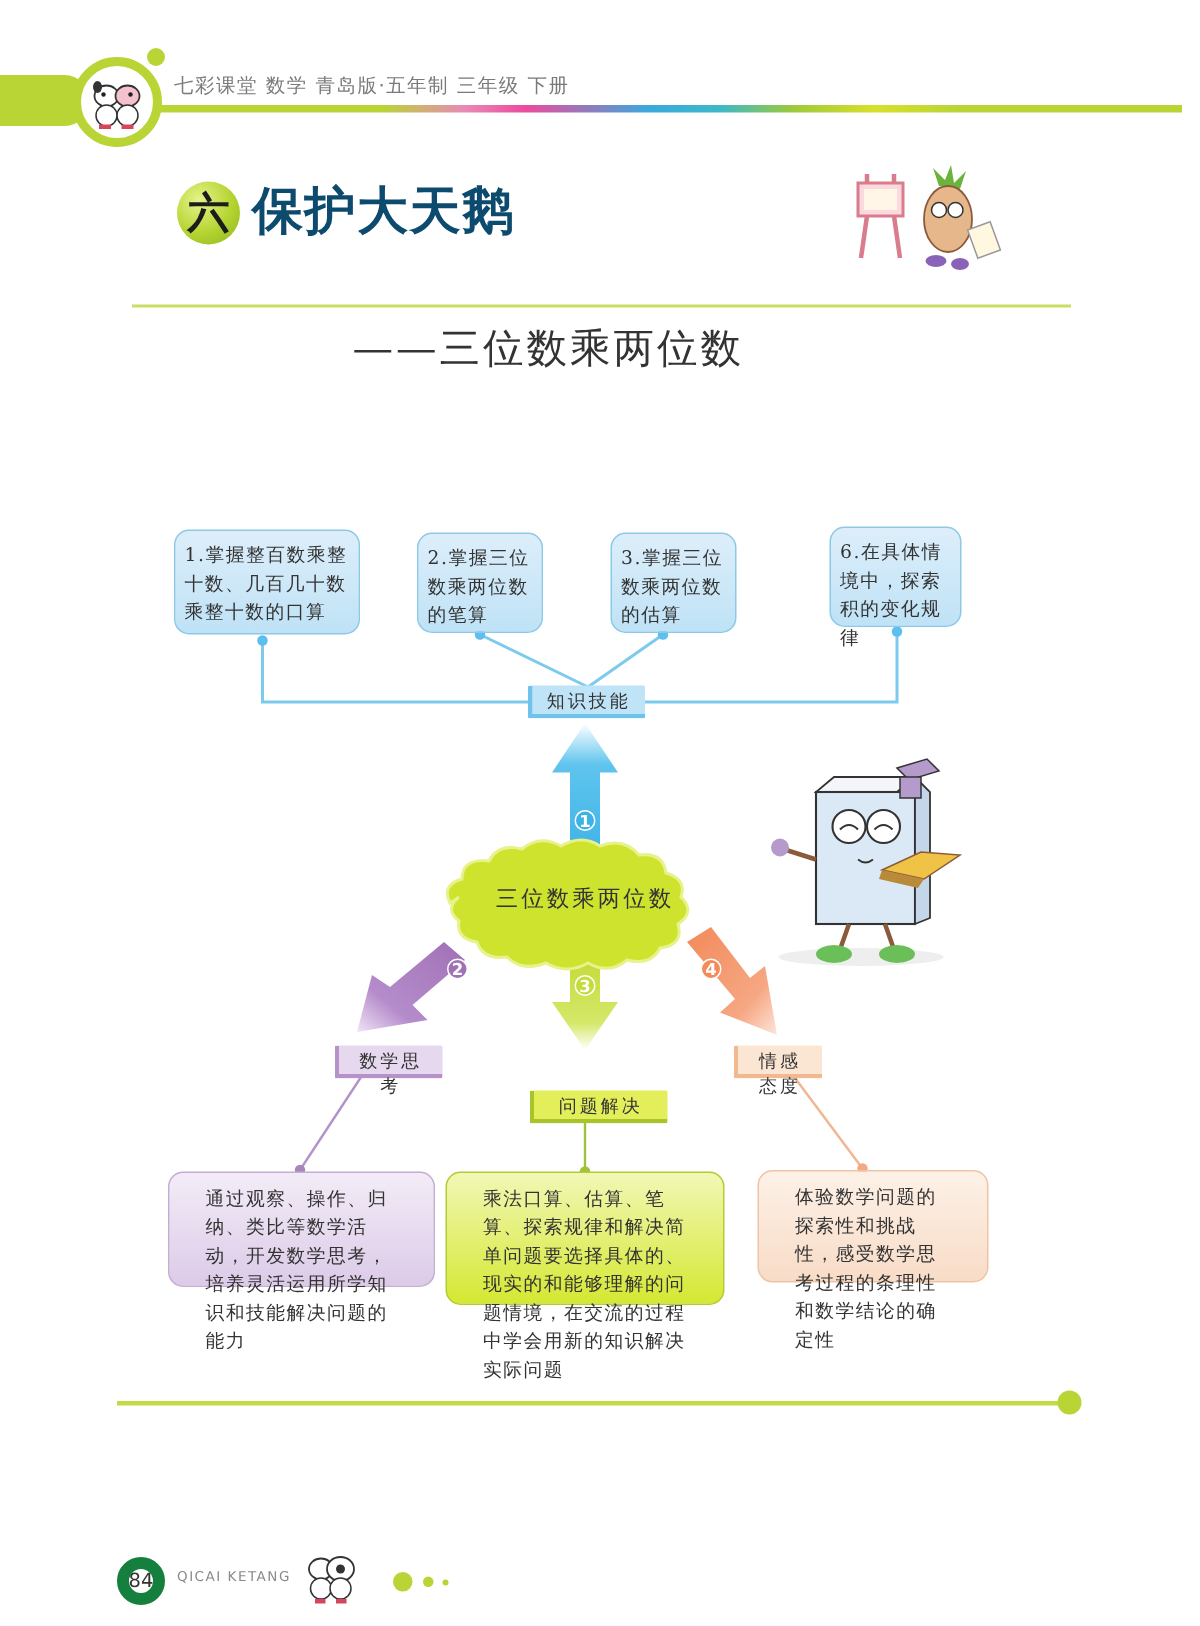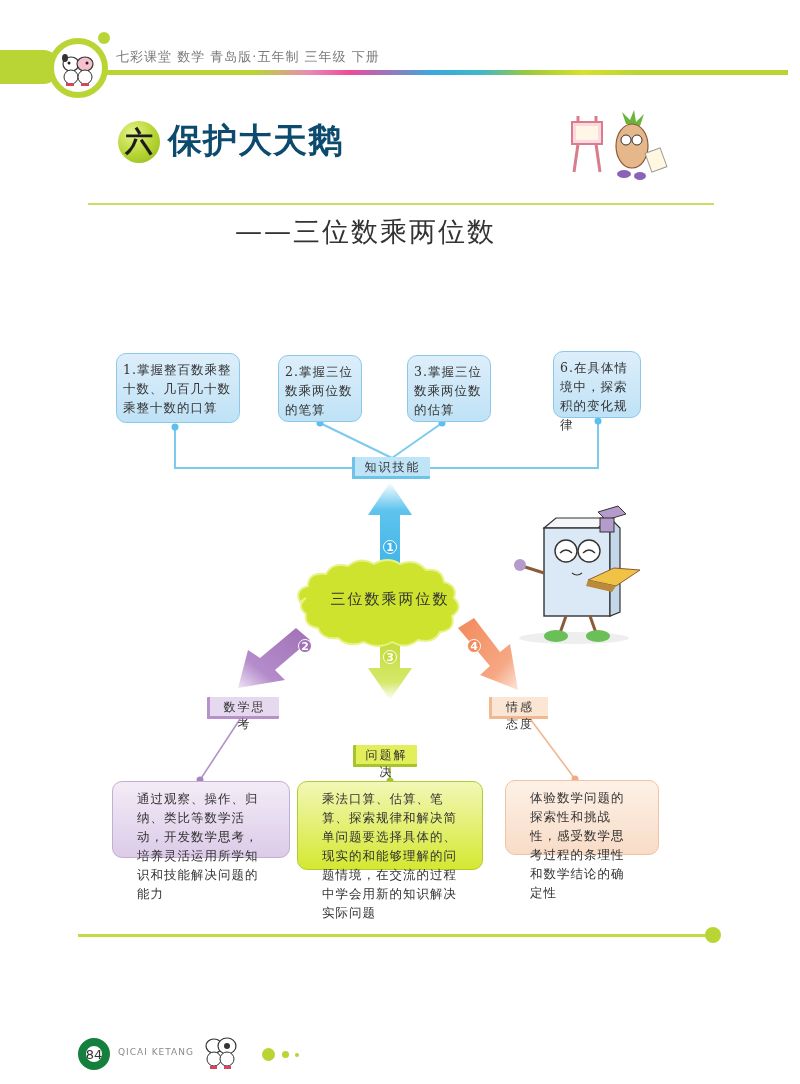--- a/index.html
+++ b/index.html
@@ -21,21 +21,21 @@
     display:flex; align-items:center; justify-content:center; font-family:"DejaVu Sans",sans-serif; font-weight:bold; font-size:28px; color:#1c1c1c; }
   .title-main { left:168px; top:118px; font-family:"DejaVu Sans","Liberation Sans",sans-serif; font-weight:bold; font-size:34px; color:#0c4a6e; letter-spacing:1px; }
   .title-sub { left:235px; top:170px; font-size:27px; color:#333; letter-spacing:2px;margin-top:44px; }
   .title-rule { left:88px; top:203px; width:626px; height:2px; background:#c7df63; }
 
   
   .kbox { background:linear-gradient(180deg,#ddeefa 0%,#bfe2f6 100%); border:1px solid #8cc9e8; border-radius:10px;
           font-size:12.5px; line-height:19px; color:#333; padding:6px 6px; box-sizing:border-box; letter-spacing:1px; }
   .tag { font-size:12px; letter-spacing:2px; padding:2px 8px; border-radius:1px; box-sizing:border-box; text-align:center; color:#333; }
   .tag-blue { background:#bfe3f7; border-bottom:3px solid #6fc2ea; border-left:3px solid #6fc2ea; }
-  .tag-purple { background:#e6d8ef; border-bottom:3px solid #b692c9; border-left:3px solid #b692c9; }
+  .tag-purple { background:#e6d8ef; border-bottom:3px solid #b692c9; border-left:3px solid #b692c9;margin-left:16px; }
   .tag-green { background:#e2ef5a; border-bottom:3px solid #a7c52a; border-left:3px solid #a7c52a; }
   .tag-orange { background:#fbe5d3; border-bottom:3px solid #f2b88f; border-left:3px solid #f2b88f; }
 
   .dbox { font-size:12.5px; line-height:19px; color:#333; padding:7px 24px; box-sizing:border-box; border-radius:10px; letter-spacing:1px; }
   .dbox-purple { background:linear-gradient(180deg,#f3ecf7 0%,#dccbe8 100%); border:1px solid #c3aed2; }
   .dbox-green { background:linear-gradient(180deg,#f2f7b5 0%,#d4e832 100%); border:1px solid #b4cc33; }
   .dbox-orange { background:linear-gradient(180deg,#fdf1e7 0%,#f8dcc7 100%); border:1px solid #efc3a4; }
 
   .center-label { left:300px; top:590px; width:180px; text-align:center; font-size:15px; color:#333; letter-spacing:2px; }
 
@@ -150,21 +150,21 @@
 
 <div class="abs center-label">三位数乘两位数</div>
 
 <div class="abs kbox" style="left:116px;top:353px;width:124px;height:70px">1.掌握整百数乘整十数、几百几十数乘整十数的口算</div>
 <div class="abs kbox" style="left:278px;top:355px;width:84px;height:67px">2.掌握三位数乘两位数的笔算</div>
 <div class="abs kbox" style="left:407px;top:355px;width:84px;height:67px">3.掌握三位数乘两位数的估算</div>
 <div class="abs kbox" style="left:553px;top:351px;width:88px;height:67px">6.在具体情境中，探索积的变化规律</div>
 
 <div class="abs tag tag-blue" style="left:352px;top:457px;width:78px;height:22px">知识技能</div>
 <div class="abs tag tag-purple" style="left:207px;top:697px;width:72px;height:22px">数学思考</div>
-<div class="abs tag tag-green" style="left:353px;top:745px;width:64px;height:22px">问题解决</div>
+<div class="abs tag tag-green" style="left:353px;top:727px;width:92px;height:22px">问题解决</div>
 <div class="abs tag tag-orange" style="left:489px;top:697px;width:59px;height:22px">情感态度</div>
 
 <div class="abs dbox dbox-purple" style="left:112px;top:781px;width:178px;height:77px">通过观察、操作、归纳、类比等数学活动，开发数学思考，培养灵活运用所学知识和技能解决问题的能力</div>
 <div class="abs dbox dbox-green" style="left:297px;top:781px;width:186px;height:89px">乘法口算、估算、笔算、探索规律和解决简单问题要选择具体的、现实的和能够理解的问题情境，在交流的过程中学会用新的知识解决实际问题</div>
 <div class="abs dbox dbox-orange" style="left:505px;top:780px;width:154px;height:75px">体验数学问题的探索性和挑战性，感受数学思考过程的条理性和数学结论的确定性</div>
 
 <svg class="abs" style="left:494px;top:488px" width="160" height="160" viewBox="0 0 160 160">
   <ellipse cx="80" cy="150" rx="55" ry="6" fill="#eeeeee"></ellipse>
   <polygon points="50,40 104,40 116,30 62,30" fill="#f4f6fa" stroke="#333" stroke-width="1.2"></polygon>
   <rect x="50" y="40" width="66" height="88" fill="#dbe9f7" stroke="#333" stroke-width="1.4"></rect>

